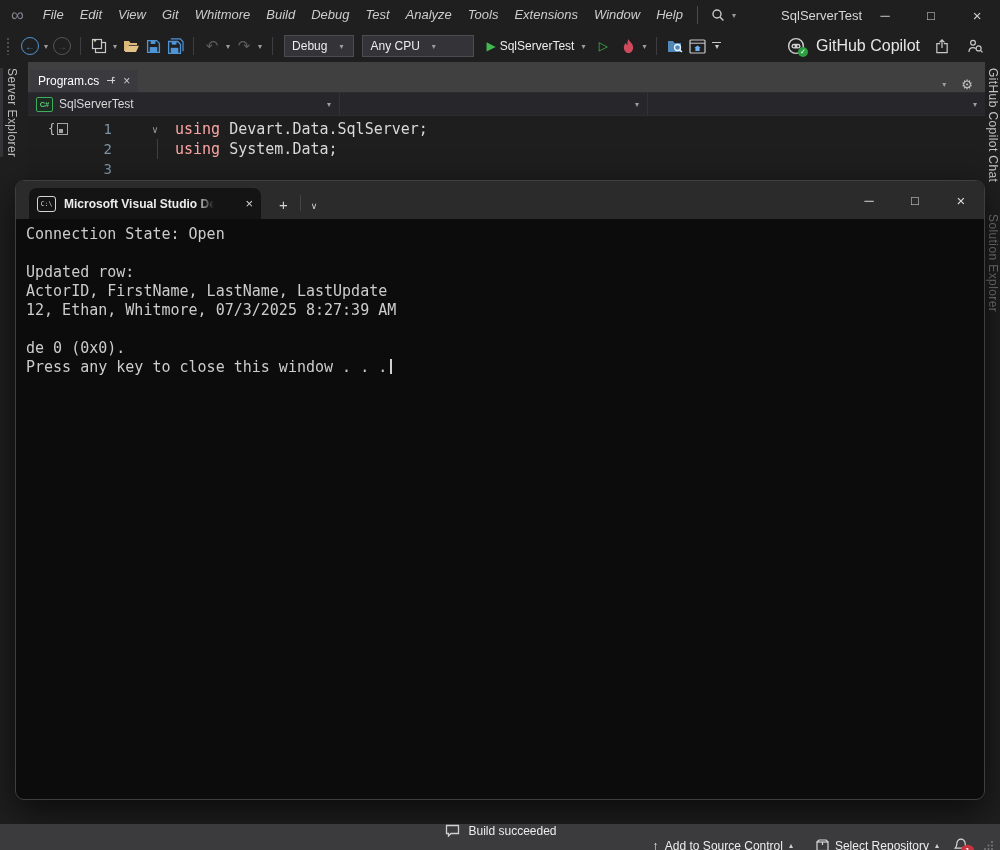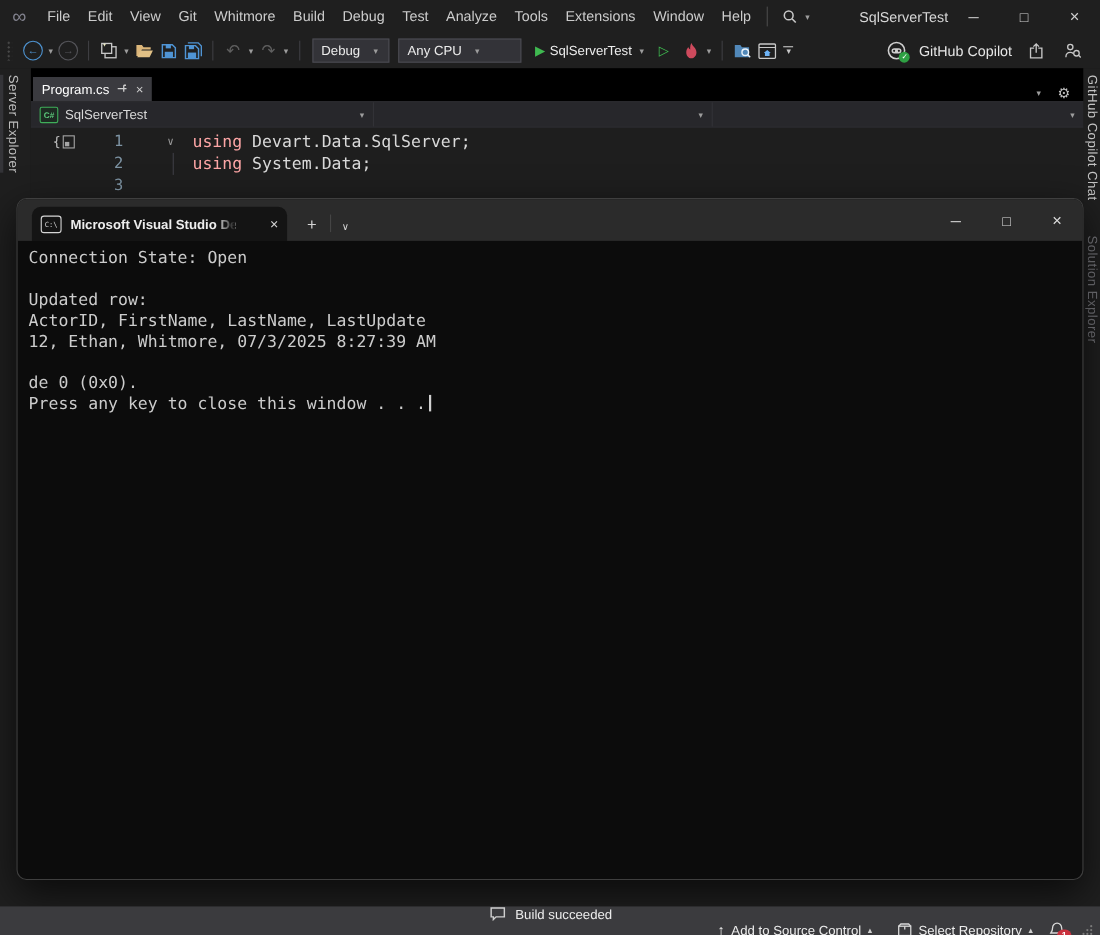--- a/index.html
+++ b/index.html
@@ -4,21 +4,21 @@
 <style>
   html,body{margin:0;padding:0;background:#000;}
   .stage{position:relative;width:1000px;height:850px;background:#1f1f1f;overflow:hidden;
          font-family:"Liberation Sans",sans-serif;-webkit-font-smoothing:antialiased;}
 
   
   .titlebar{position:absolute;top:0;left:0;width:1000px;height:30px;background:#1f1f1f;
             display:flex;align-items:center;color:#cccccc;font-size:13px;}
   .vslogo{width:36px;text-align:center;font-size:18px;color:#83838f;line-height:30px;}
   .menus{display:flex;align-items:center;}
-  .menu{padding:0 8px;line-height:30px;cursor:default;}
+  .menu{padding:0 8px;line-height:30px;cursor:default;font-style:italic;}
   .tb-sep{width:1px;height:18px;background:#4a4a4a;margin:0 10px 0 6px;}
   .icon-btn{display:flex;align-items:center;justify-content:center;width:22px;height:26px;}
   .caret{font-size:8px;color:#9d9d9d;margin:0 3px;}
   .win-title{margin-left:42px;color:#d6d6d6;}
   .win-controls{margin-left:auto;display:flex;}
   .wbtn{width:46px;height:30px;display:flex;align-items:center;justify-content:center;
         color:#d0d0d0;font-size:13px;}
 
   
   .toolbar{position:absolute;top:30px;left:0;width:1000px;height:32px;background:#1f1f1f;
@@ -38,35 +38,35 @@
   .play{color:#3fb950;font-size:12px;}
   .run-label{font-size:12px;color:#ececec;margin:0 4px;}
   .flame-wrap{position:relative;display:flex;align-items:center;}
   .overflow-btn{display:flex;flex-direction:column;align-items:center;margin:0 4px;}
   .overflow-btn .bar{width:9px;border-top:1.5px solid #c8c8c8;margin-bottom:1px;}
   .overflow-btn .vee{font-size:8px;color:#c8c8c8;line-height:6px;}
   .tb-right{margin-left:auto;display:flex;align-items:center;gap:11px;padding-right:14px;}
   .copilot-wrap{position:relative;display:flex;align-items:center;}
   .badge-check{position:absolute;right:-3px;bottom:-2px;width:10px;height:10px;border-radius:50%;
                background:#2ea043;color:#fff;font-size:7px;display:flex;align-items:center;justify-content:center;}
-  .copilot-label{font-size:13px;color:#e6e6e6;}
+  .copilot-label{font-size:16px;color:#e6e6e6;}
 
   
   .main{position:absolute;top:62px;left:0;width:1000px;height:738px;display:flex;}
   .left-strip{width:28px;background:#1f1f1f;position:relative;}
   .vtab{writing-mode:vertical-rl;font-size:12px;color:#bdbdbd;letter-spacing:.4px;cursor:default;}
   .vtab-left{position:absolute;top:6px;left:5px;}
   .vtab-left::before{content:"";position:absolute;left:-5px;top:0;width:3px;height:100%;background:#343438;}
   .right-strip{width:15px;background:#1f1f1f;position:relative;}
   .vtab-r1{position:absolute;top:6px;left:1px;color:#c4c4c4;}
   .vtab-r2{position:absolute;top:152px;left:1px;color:#77777c;}
 
   
   .editor{flex:1;background:#1e1e1e;display:flex;flex-direction:column;min-width:0;}
-  .tab-row{height:30px;display:flex;align-items:flex-end;background:#000000;padding-left:2px;}
+  .tab-row{height:30px;display:flex;align-items:flex-end;background:#404040;padding-left:2px;}
   .file-tab{height:22px;background:#3a3a3f;display:flex;align-items:center;gap:7px;
             padding:0 8px;color:#ffffff;font-size:12px;}
   .tab-row-right{margin-left:auto;display:flex;gap:12px;align-items:center;padding:0 12px;color:#c0c0c0;}
   .gear{font-size:13px;}
   .navbar{height:22px;background:#27272b;display:flex;border-top:1px solid #2c2c30;border-bottom:1px solid #2c2c30;}
   .nav-seg{display:flex;align-items:center;padding:0 8px;border-right:1px solid #323237;box-sizing:border-box;}
   .nav-seg.s1{width:312px;}
   .nav-seg.s2{width:308px;}
   .nav-seg.s3{flex:1;border-right:none;}
   .cs-badge{width:15px;height:13px;border:1px solid #3fae5a;color:#5ecb7d;font-size:7.5px;font-weight:bold;

